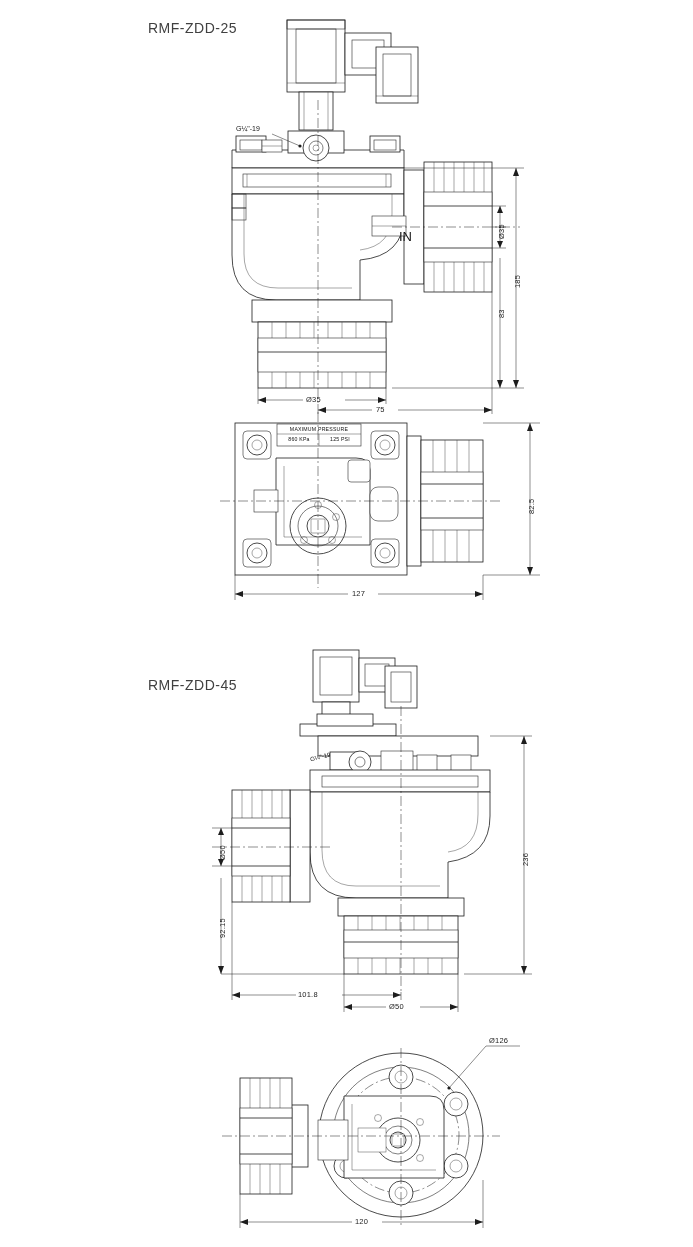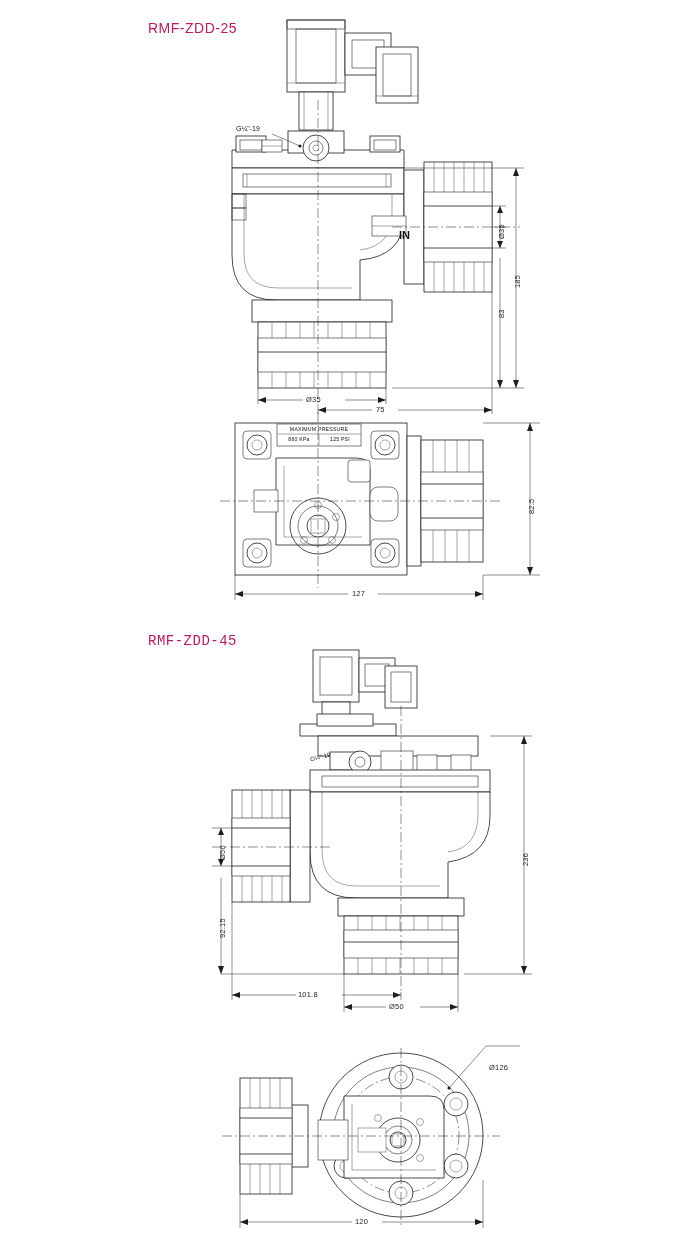--- a/index.html
+++ b/index.html
@@ -18,44 +18,44 @@
   .sheet {
     position: absolute;
     left: 0; top: 0;
     width: 693px;
     height: 1247px;
   }
   .title {
     position: absolute;
     font-size: 14px;
     letter-spacing: 0.5px;
-    color: #be185d;
+    color: #404040;
     white-space: nowrap;
   }
   #title-25 { left: 148px; top: 20px; }
-  #title-45 { left: 148px; top: 633px; font-family: Liberation Mono, monospace; }
+  #title-45 { left: 148px; top: 677px; }
 
   .dimtext {
     position: absolute;
     font-size: 7.5px;
     color: #1c1c1c;
     white-space: nowrap;
     letter-spacing: 0.2px;
   }
   .dimtext.vert {
     transform-origin: left top;
     transform: rotate(-90deg);
   }
   .label {
     position: absolute;
     font-size: 7px;
     color: #111;
     white-space: nowrap;
   }
-  .label.bold { font-weight: bold; font-size: 11px; }
+  .label.bold { font-weight: normal; font-size: 13px; }
 
   .plate-text {
     position: absolute;
     font-size: 5.2px;
     color: #111;
     white-space: nowrap;
     letter-spacing: 0.2px;
     text-align: center;
   }
 
@@ -437,16 +437,16 @@
   <div class="dimtext vert" style="left:527px; top:514px;">82.5</div>
   <div class="dimtext" style="left:352px; top:589px;">127</div>
 
   <div class="label" style="left:310px; top:754px; font-size:6px; transform:rotate(-14deg);">G¼"-19</div>
 
   <div class="dimtext vert" style="left:521px; top:866px;">236</div>
   <div class="dimtext vert" style="left:218px; top:860px;">Ø50</div>
   <div class="dimtext vert" style="left:218px; top:938px;">92.15</div>
   <div class="dimtext" style="left:298px; top:990px;">101.8</div>
   <div class="dimtext" style="left:389px; top:1002px;">Ø50</div>
-  <div class="dimtext" style="left:489px; top:1036px;margin-top:27px;">Ø126</div>
+  <div class="dimtext" style="left:489px; top:1036px;">Ø126</div>
   <div class="dimtext" style="left:355px; top:1217px;">120</div>
 
 </div>
 
 </body></html>

